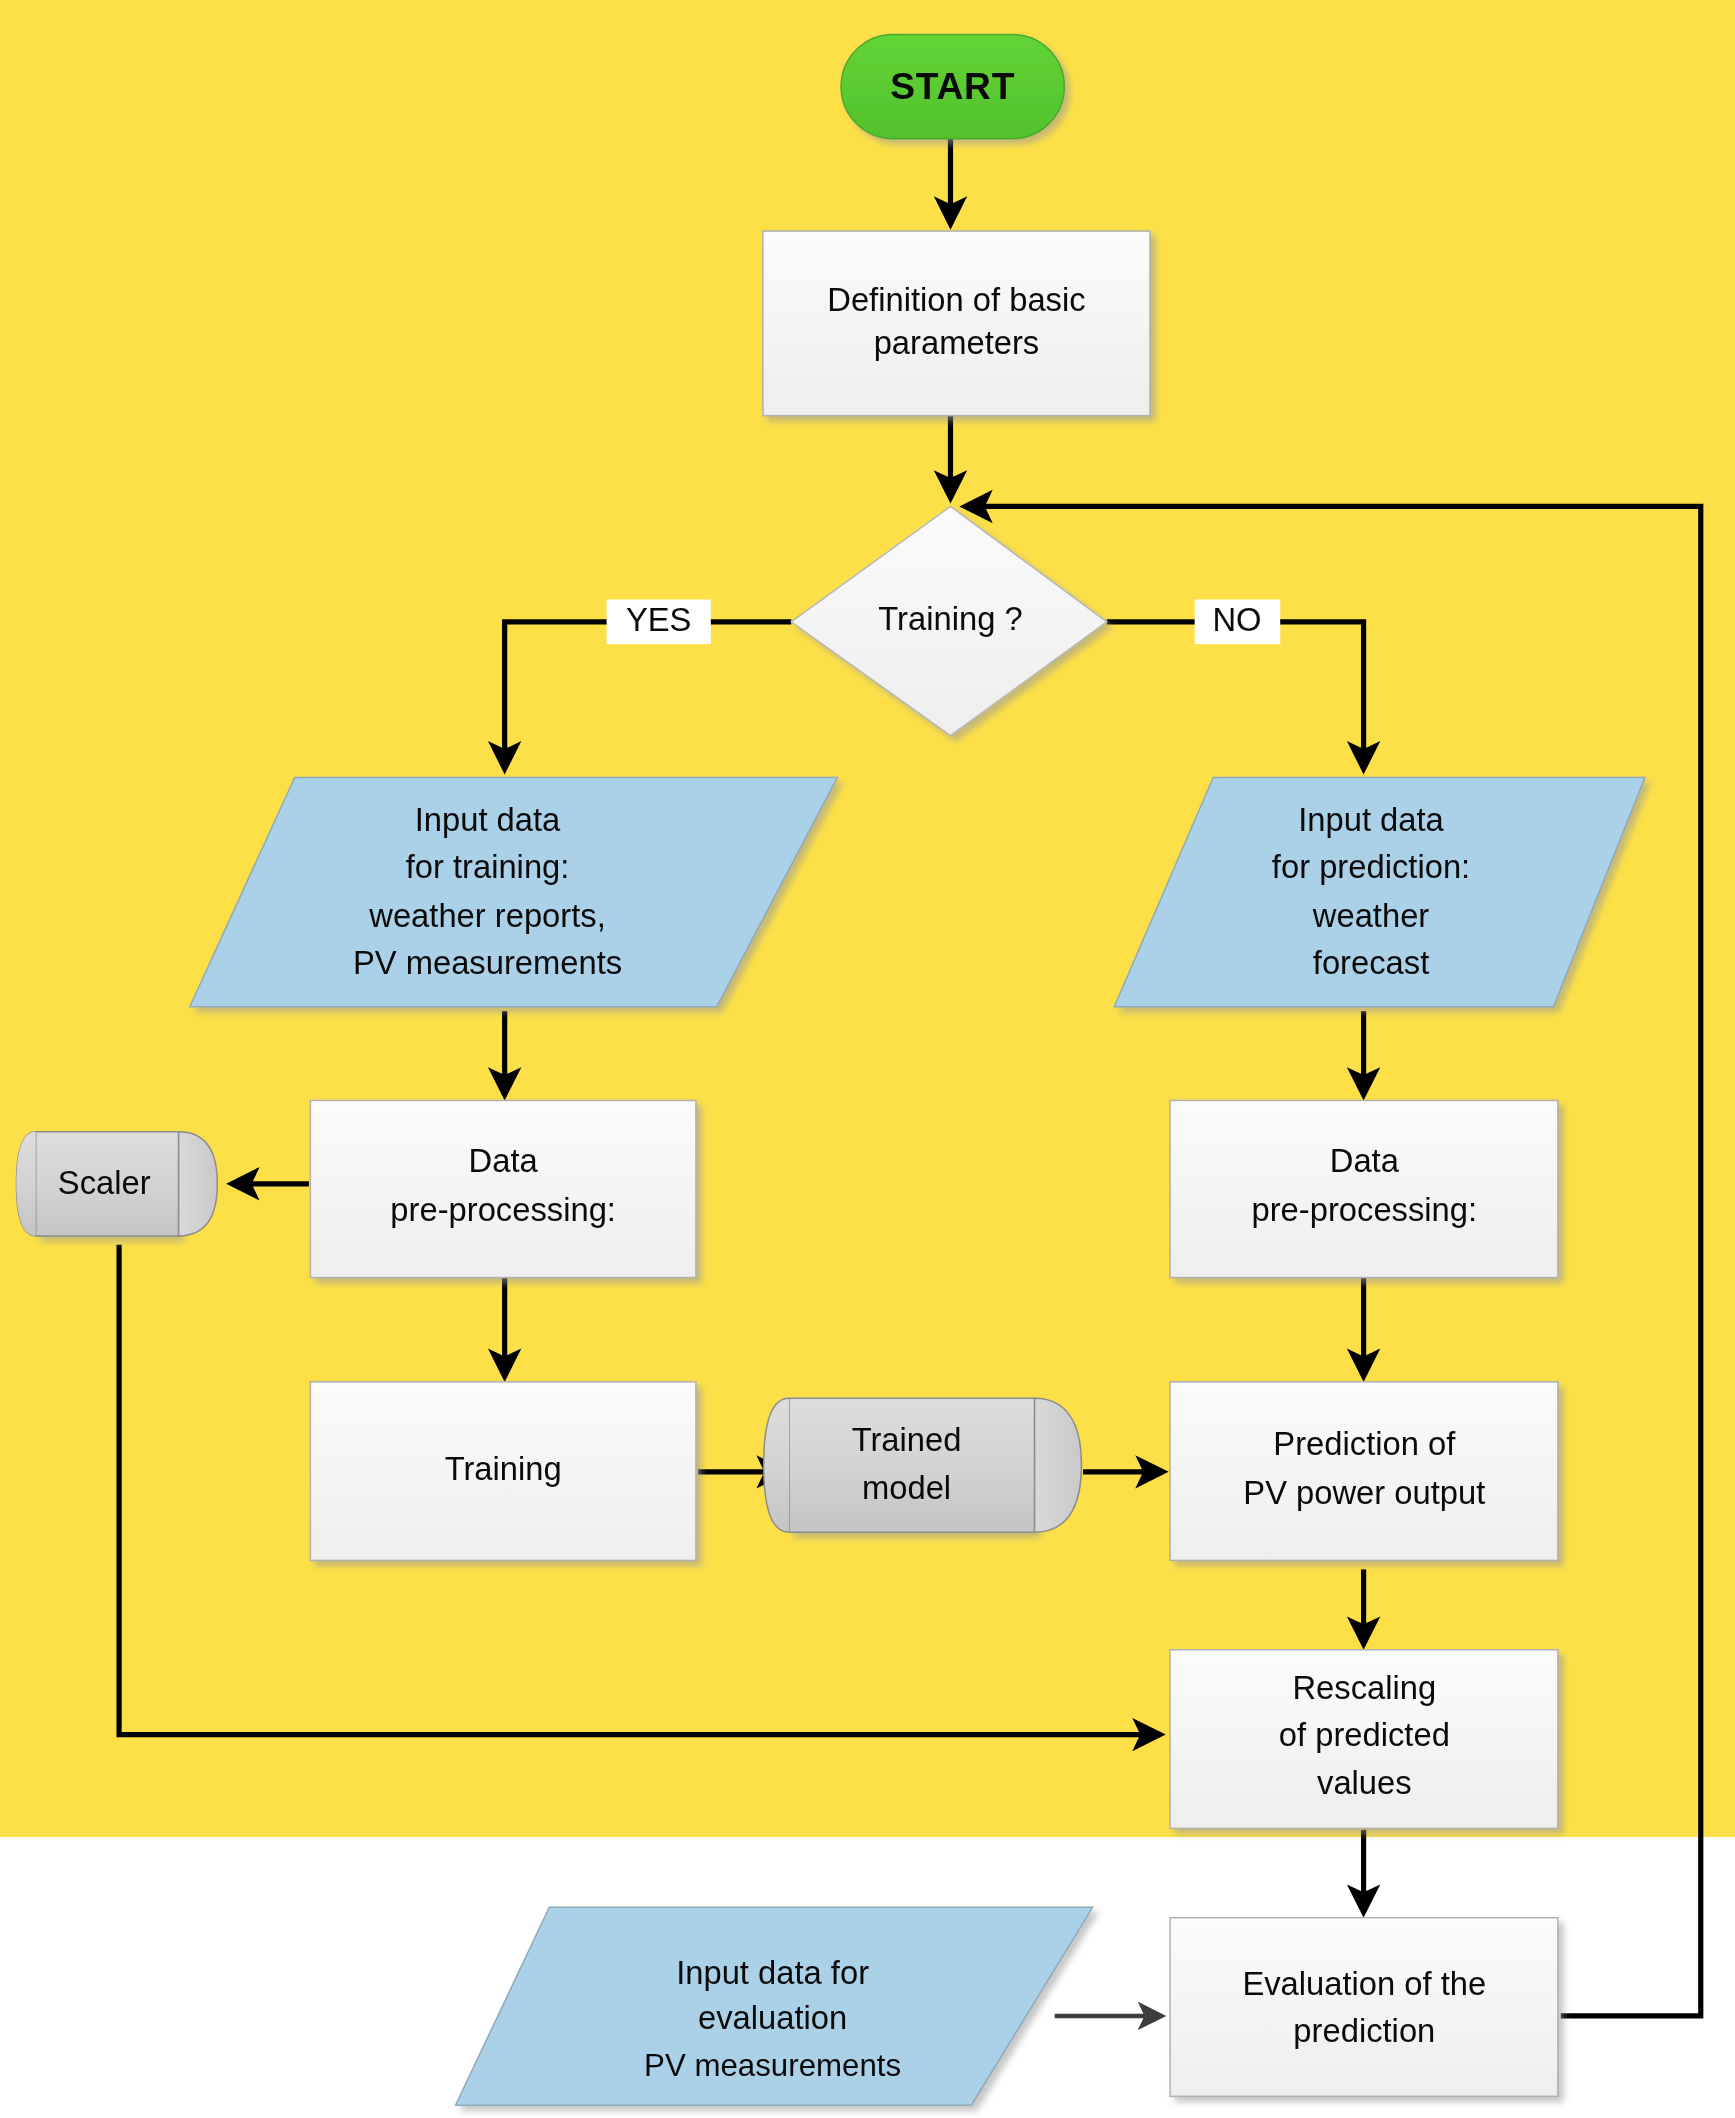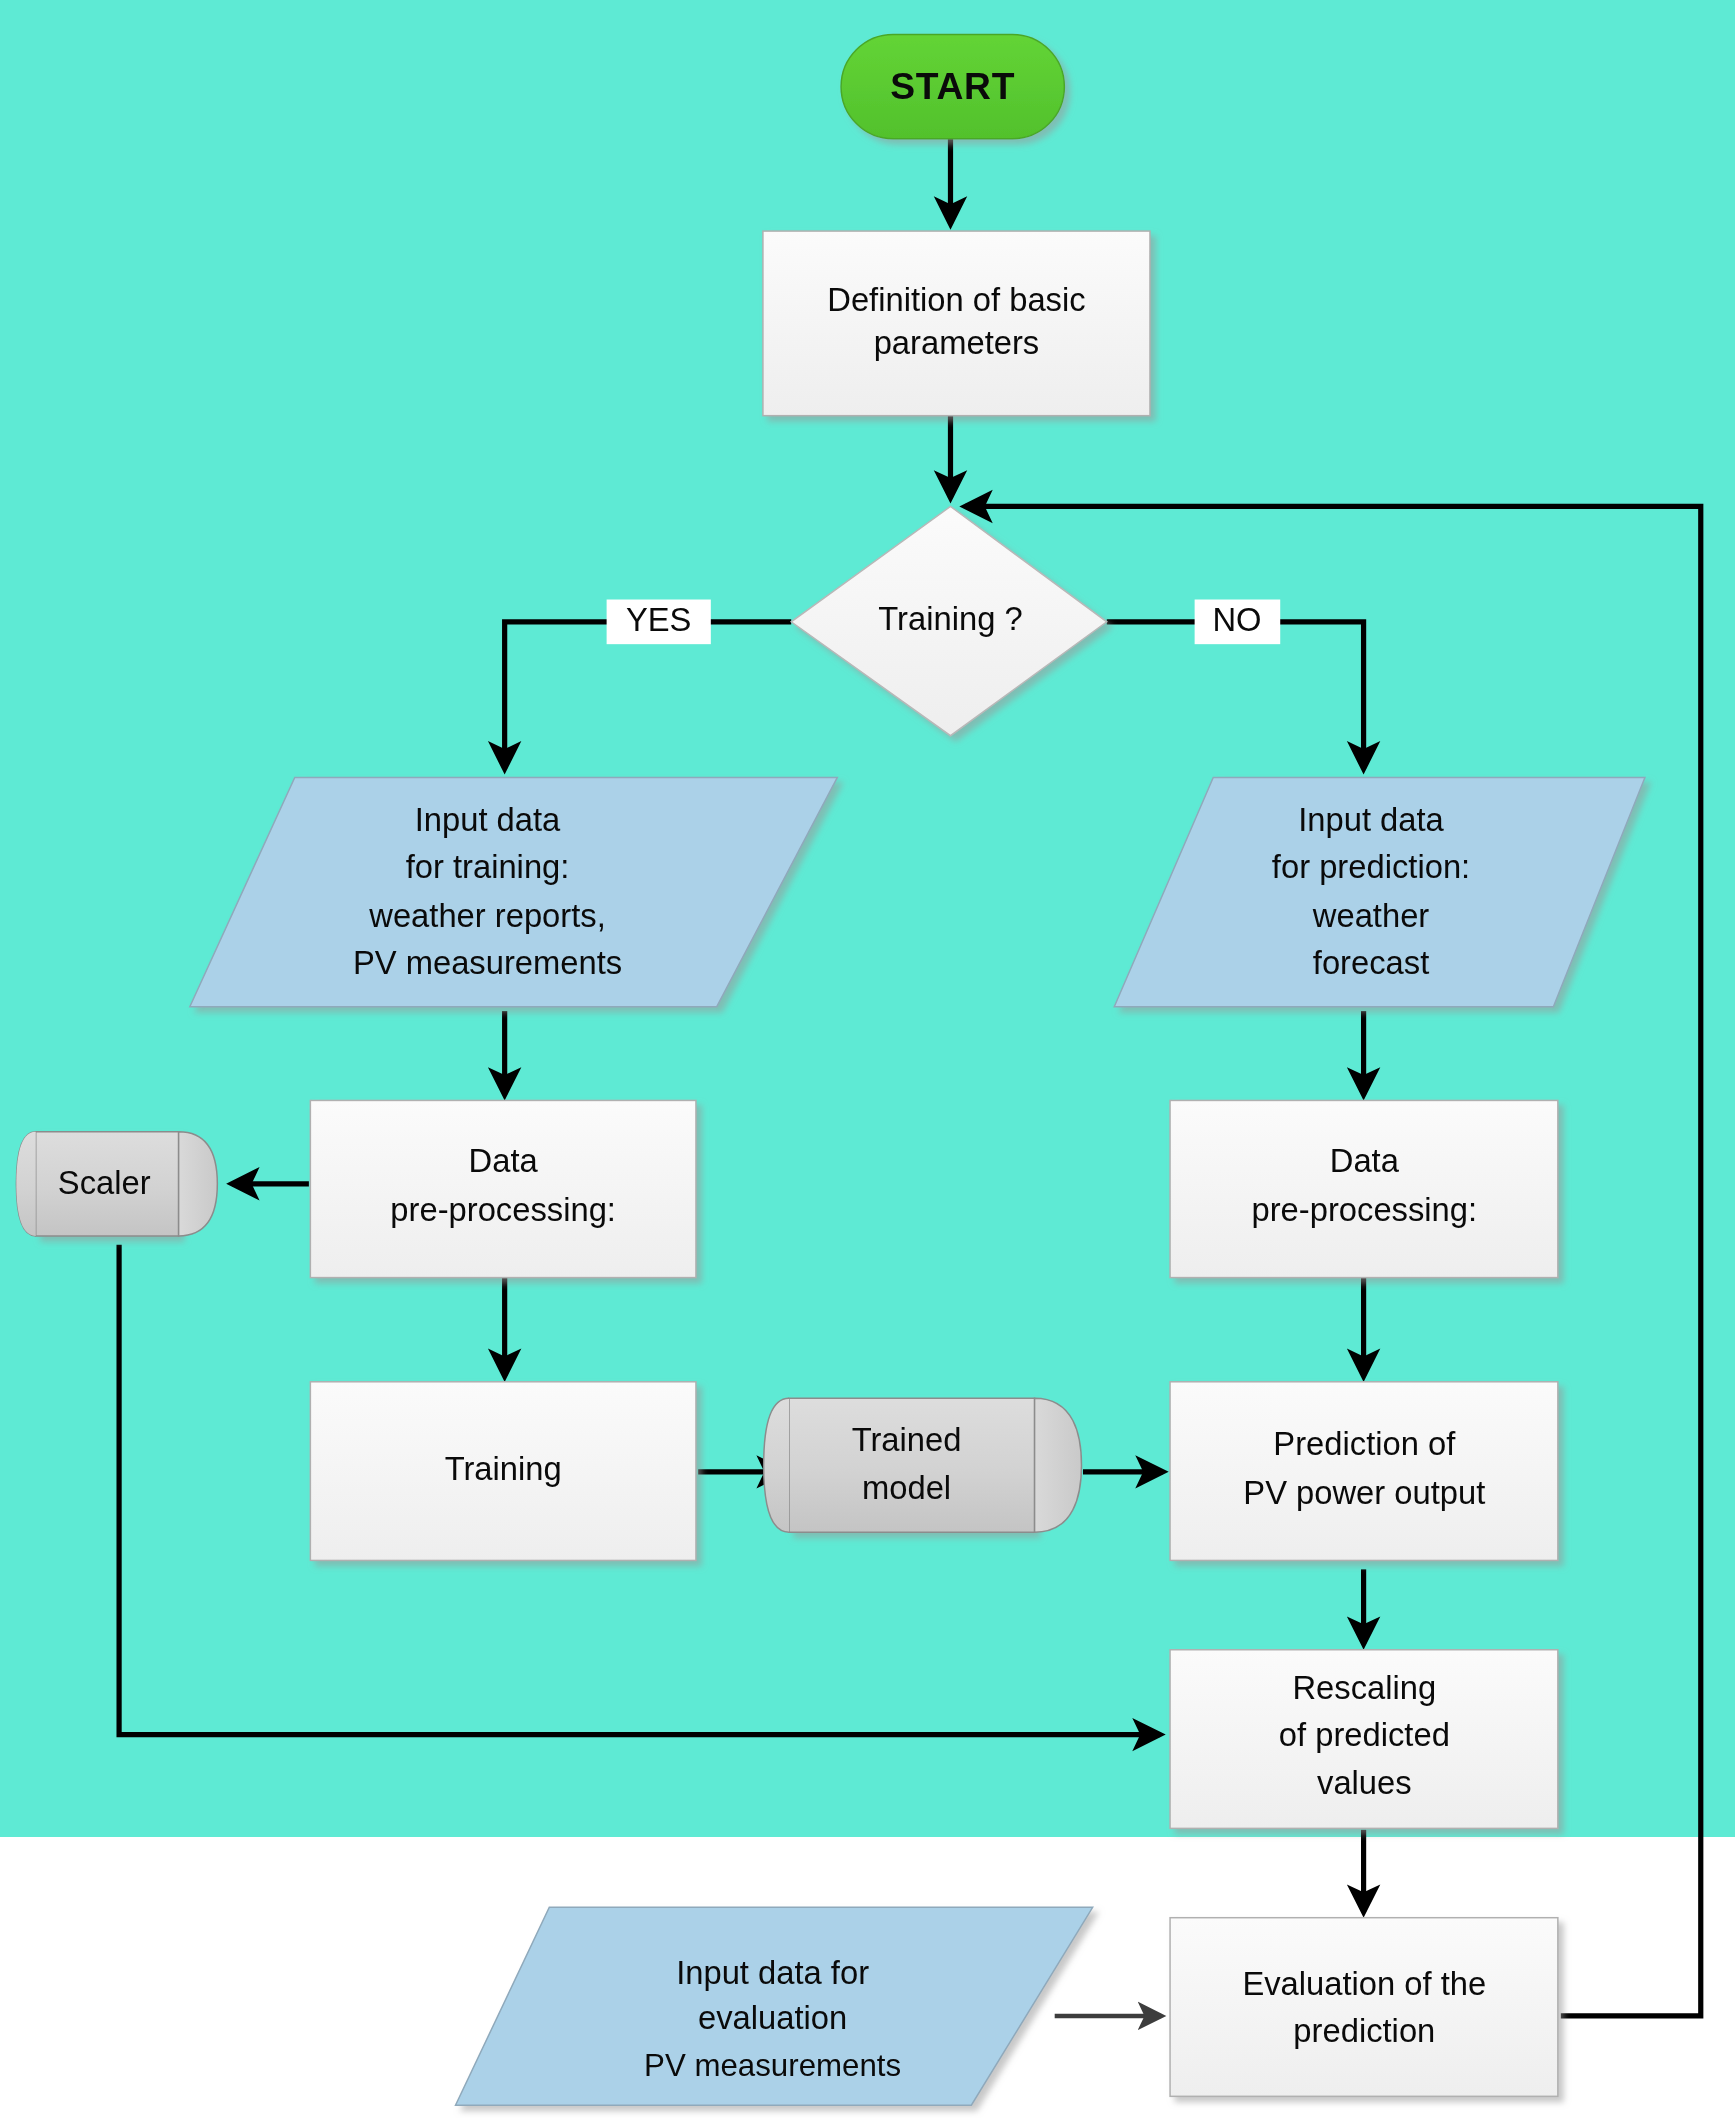--- a/index.html
+++ b/index.html
@@ -10,21 +10,21 @@
   body {
     width: 1735px;
     height: 2119px;
     font-family: "Liberation Sans", sans-serif;
     overflow: hidden;
   }
   #flow-root {
     position: relative;
     width: 1735px;
     height: 1837px;
-    background: #5eead4;
+    background: #fde047;
   }
   svg#flow-canvas {
     position: absolute;
     left: 0;
     top: 0;
     width: 1735px;
     height: 2119px;
     display: block;
   }
   .node-label {

